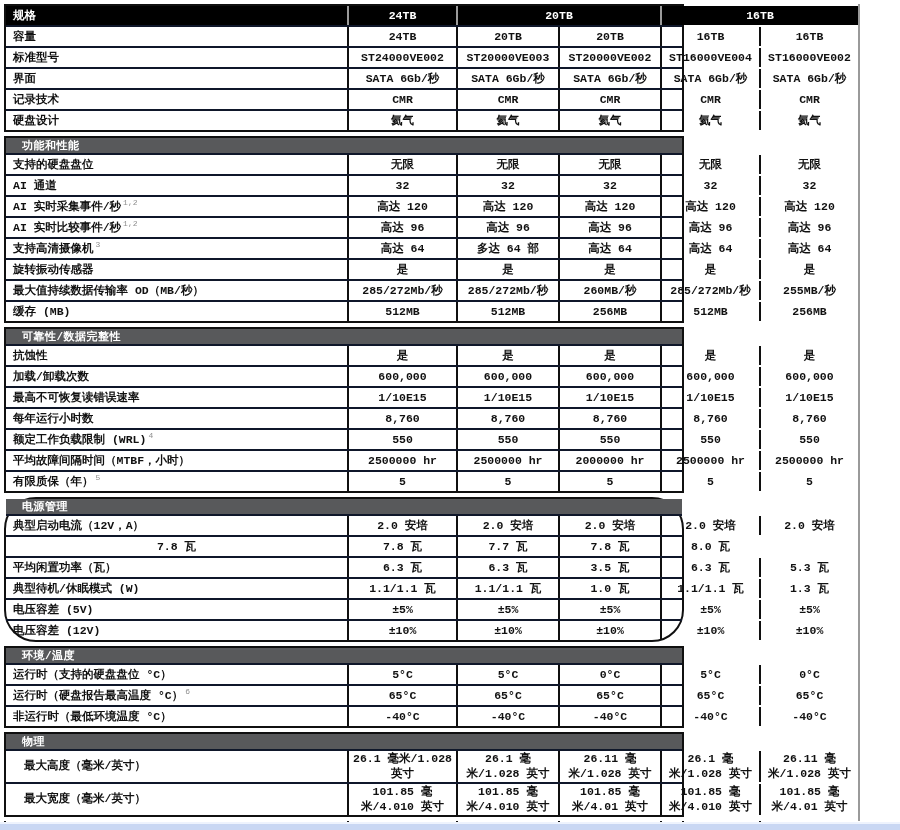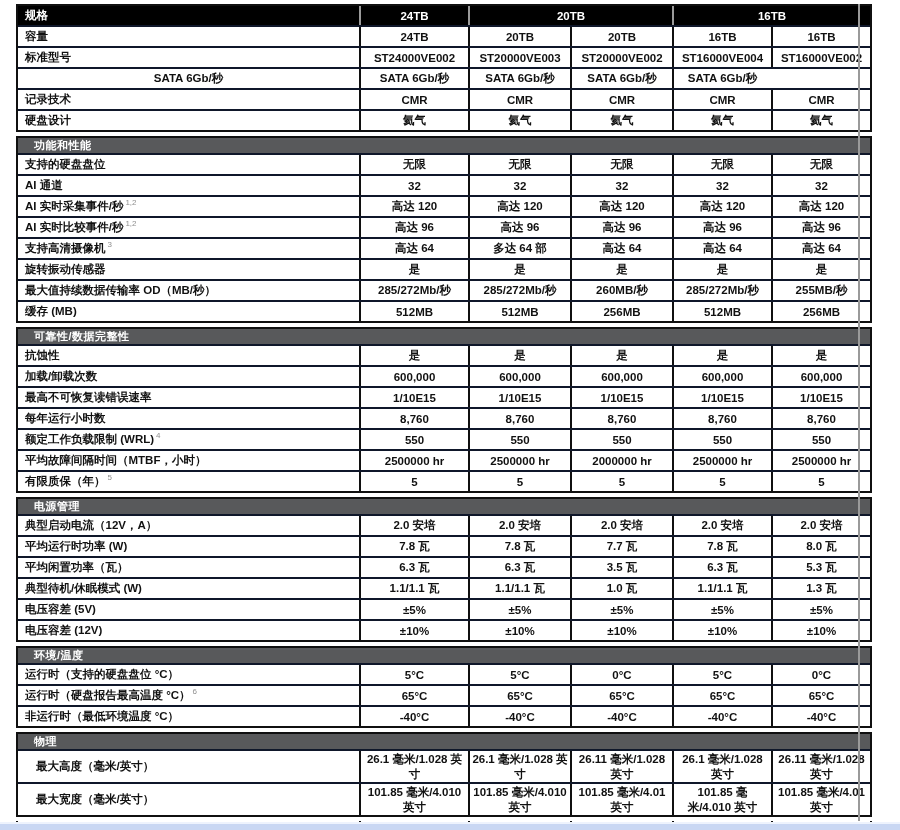--- a/index.html
+++ b/index.html
@@ -1,20 +1,20 @@
 <!DOCTYPE html>
 <html><head>
 <meta charset="utf-8">
 <style>
   html,body{margin:0;padding:0;background:#ffffff;}
   .page{
     position:relative;width:900px;height:830px;background:#ffffff;overflow:hidden;
     font-family:"Liberation Sans","DejaVu Sans",sans-serif;
   }
-  .tbl{position:absolute;left:16px;top:4px;width:856px;}
+  .tbl{position:absolute;left:4px;top:4px;width:680px;font-family:Liberation Mono, monospace;}
   .sec{border:2px solid #101010;background:#ffffff;}
   .sec > * + *{border-top:2px solid #0f172a;}
   .gap{height:4px;background:#ffffff;}
   .band{
     height:15px;display:flex;align-items:center;
     background:#58595b;color:#ffffff;
     font-size:11px;font-weight:bold;padding-left:16px;letter-spacing:.5px;
   }
   .row{display:grid;grid-template-columns:341px 109px 102px 102px 99px 99px;}
   .row.head{grid-template-columns:341px 109px 204px 198px;}
@@ -71,20 +71,23 @@
           <div class="cell lbl">
             <span>标准型号</span>
           </div>
           <div class="cell">ST24000VE002</div>
           <div class="cell">ST20000VE003</div>
           <div class="cell">ST20000VE002</div>
           <div class="cell">ST16000VE004</div>
           <div class="cell">ST16000VE002</div>
         </div>
         <div class="row">
+          <div class="cell lbl">
+            <span>界面</span>
+          </div>
           <div class="cell">SATA 6Gb/秒</div>
           <div class="cell">SATA 6Gb/秒</div>
           <div class="cell">SATA 6Gb/秒</div>
           <div class="cell">SATA 6Gb/秒</div>
           <div class="cell">SATA 6Gb/秒</div>
         </div>
         <div class="row">
           <div class="cell lbl">
             <span>记录技术</span>
           </div>
@@ -262,36 +265,33 @@
             <sup class="fn">5</sup>
           </div>
           <div class="cell">5</div>
           <div class="cell">5</div>
           <div class="cell">5</div>
           <div class="cell">5</div>
           <div class="cell">5</div>
         </div>
       </div>
       <div class="gap"></div>
-      <div class="sec" style="border-color: rgb(16, 16, 16);">
+      <div class="sec" style="border-color: rgb(16, 16, 16); border-radius: 32px;">
         <div class="band" style="background: rgb(88, 89, 91);">电源管理</div>
         <div class="row">
           <div class="cell lbl">
             <span>典型启动电流（12V，A）</span>
           </div>
           <div class="cell">2.0 安培</div>
           <div class="cell">2.0 安培</div>
           <div class="cell">2.0 安培</div>
           <div class="cell">2.0 安培</div>
           <div class="cell">2.0 安培</div>
         </div>
         <div class="row">
-          <div class="cell lbl">
-            <span>平均运行时功率 (W)</span>
-          </div>
           <div class="cell">7.8 瓦</div>
           <div class="cell">7.8 瓦</div>
           <div class="cell">7.7 瓦</div>
           <div class="cell">7.8 瓦</div>
           <div class="cell">8.0 瓦</div>
         </div>
         <div class="row">
           <div class="cell lbl">
             <span>平均闲置功率（瓦）</span>
           </div>

